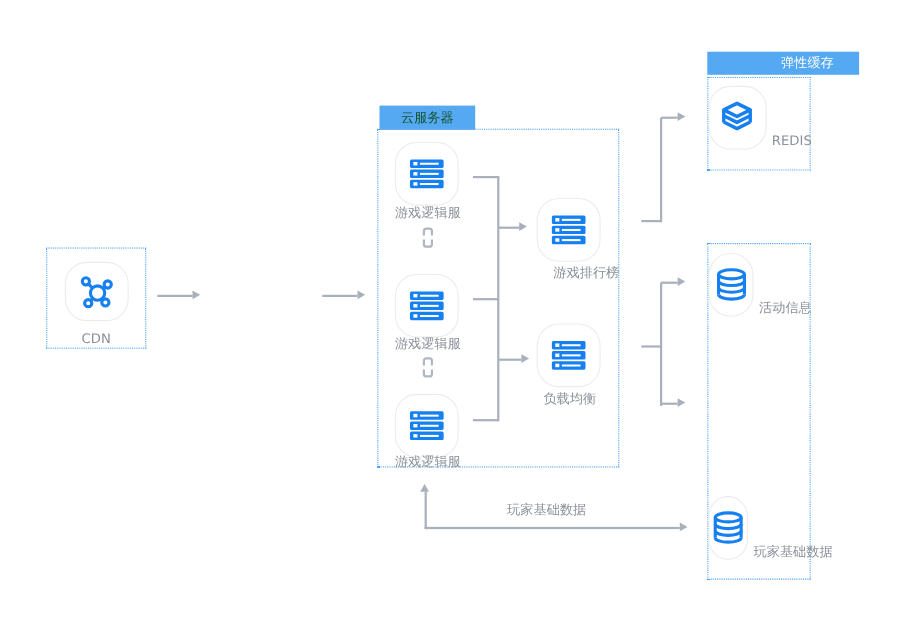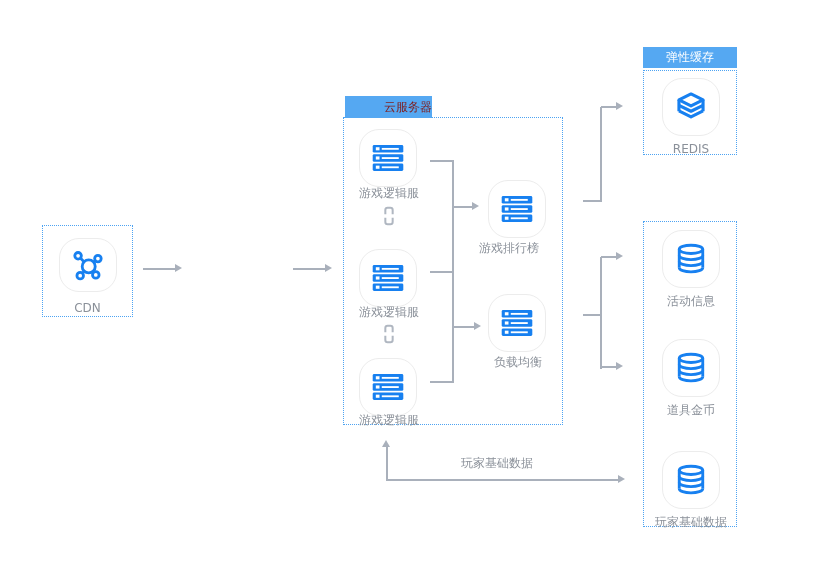--- a/index.html
+++ b/index.html
@@ -13,27 +13,27 @@
   .node-box{position:absolute;width:91px;height:92px;border:1px dotted var(--dots);
     box-sizing:border-box;display:flex;flex-direction:column;align-items:center;
     justify-content:flex-start;padding-top:12px;gap:8px;}
   .squircle{width:58px;height:58px;background:#fff;border:1px solid var(--tileborder);
     border-radius:20px;box-sizing:border-box;display:flex;align-items:center;justify-content:center;}
   .nlabel{font-size:12px;color:var(--label);text-align:center;line-height:16px;white-space:nowrap;}
 
   .cloud-box{position:absolute;left:343px;top:117px;width:220px;height:308px;
     border:1px dotted var(--dots);box-sizing:border-box;}
   .cloud-tag{position:absolute;left:1px;top:-22px;width:87px;height:22px;background:var(--accent);
-    color:#7f1d1d;font-size:12px;text-align:right;line-height:22px;}
+    color:#14532d;font-size:12px;text-align:center;line-height:22px;}
 
   .grp-header{position:absolute;width:94px;height:21px;background:var(--accent);color:#fff;
     font-size:12px;text-align:center;line-height:21px;}
   .grp-box{position:absolute;width:94px;border:1px dotted var(--dots);box-sizing:border-box;}
-  .db-item{position:absolute;left:0;width:94px;display:flex;flex-direction:column;
-    align-items:center;gap:5px;}
+  .db-item{position:absolute;left:0;width:94px;display:flex;flex-direction:row;
+    align-items:flex-end;gap:5px;}
 
   .abs{position:absolute;}
   .h-line{position:absolute;height:2px;background:var(--line);}
   .v-line{position:absolute;width:2px;background:var(--line);}
   .head-r{position:absolute;width:0;height:0;border-left:7px solid var(--line);
     border-top:4.5px solid transparent;border-bottom:4.5px solid transparent;}
   .head-u{position:absolute;width:0;height:0;border-bottom:7px solid var(--line);
     border-left:4.5px solid transparent;border-right:4.5px solid transparent;}
   .flow-label{position:absolute;font-size:12px;color:var(--label);text-align:center;}
   .ic{display:block;}
@@ -142,59 +142,51 @@
           <use href="#icon-server"></use>
         </svg>
     </div>
     <div class="nlabel abs" style="left:-5px;top:294px;width:100px;">游戏逻辑服</div>
 
     <div class="squircle abs" style="left:144px;top:62px;">
       <svg class="ic" width="34" height="34">
           <use href="#icon-server"></use>
         </svg>
     </div>
-    <div class="nlabel abs" style="left:115px;top:122px;width:100px;">游戏排行榜</div>
+    <div class="nlabel abs" style="left:139px;top:122px;width:100px;">游戏排行榜</div>
 
     <div class="squircle abs" style="left:144px;top:176px;">
       <svg class="ic" width="34" height="34">
           <use href="#icon-server"></use>
         </svg>
     </div>
     <div class="nlabel abs" style="left:124px;top:236px;width:100px;">负载均衡</div>
   </div>
 
-  <div class="grp-header" style="left:643px;top:47px;">弹性缓存</div>
+  <div class="grp-header" style="left:643px;top:47px;padding-left:44px;">弹性缓存</div>
   <div class="grp-box" style="left:643px;top:70px;height:85px;">
     <div class="db-item" style="top:7px;">
       <div class="squircle">
         <svg class="ic" width="34" height="34">
             <use href="#icon-redis"></use>
           </svg>
       </div>
       <div class="nlabel">REDIS</div>
     </div>
   </div>
 
   <div class="grp-box" style="left:643px;top:221px;height:306px;">
     <div class="db-item" style="top:8px;">
       <div class="squircle">
         <svg class="ic" width="34" height="34">
             <use href="#icon-db"></use>
           </svg>
       </div>
       <div class="nlabel">活动信息</div>
     </div>
-    <div class="db-item" style="top:117px;">
-      <div class="squircle">
-        <svg class="ic" width="34" height="34">
-            <use href="#icon-db"></use>
-          </svg>
-      </div>
-      <div class="nlabel">道具金币</div>
-    </div>
     <div class="db-item" style="top:229px;">
       <div class="squircle">
         <svg class="ic" width="34" height="34">
             <use href="#icon-db"></use>
           </svg>
       </div>
       <div class="nlabel">玩家基础数据</div>
     </div>
   </div>
 

